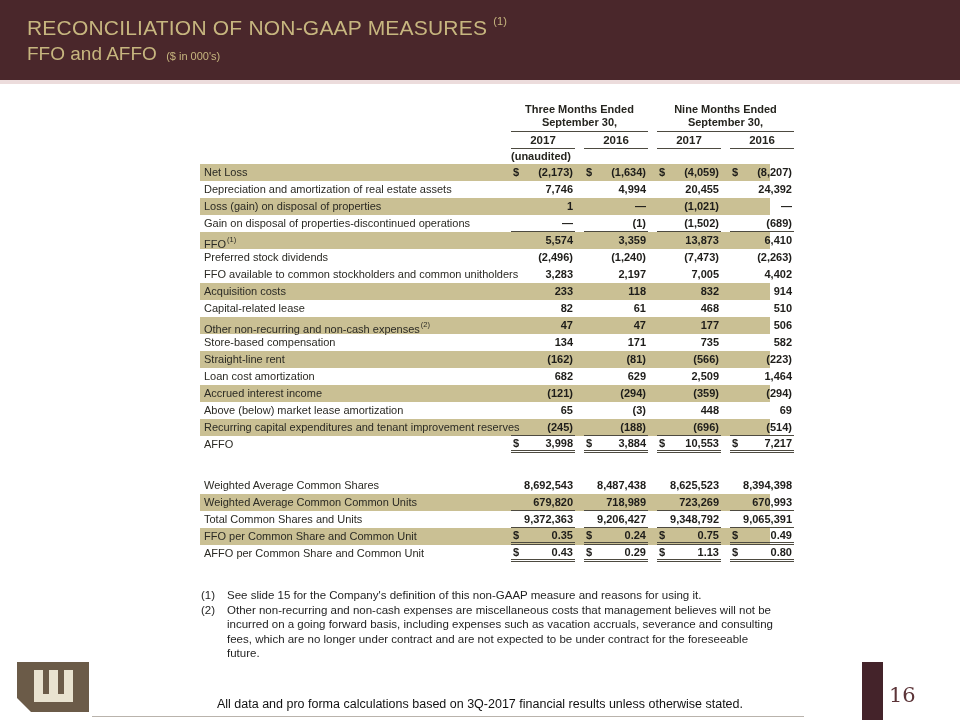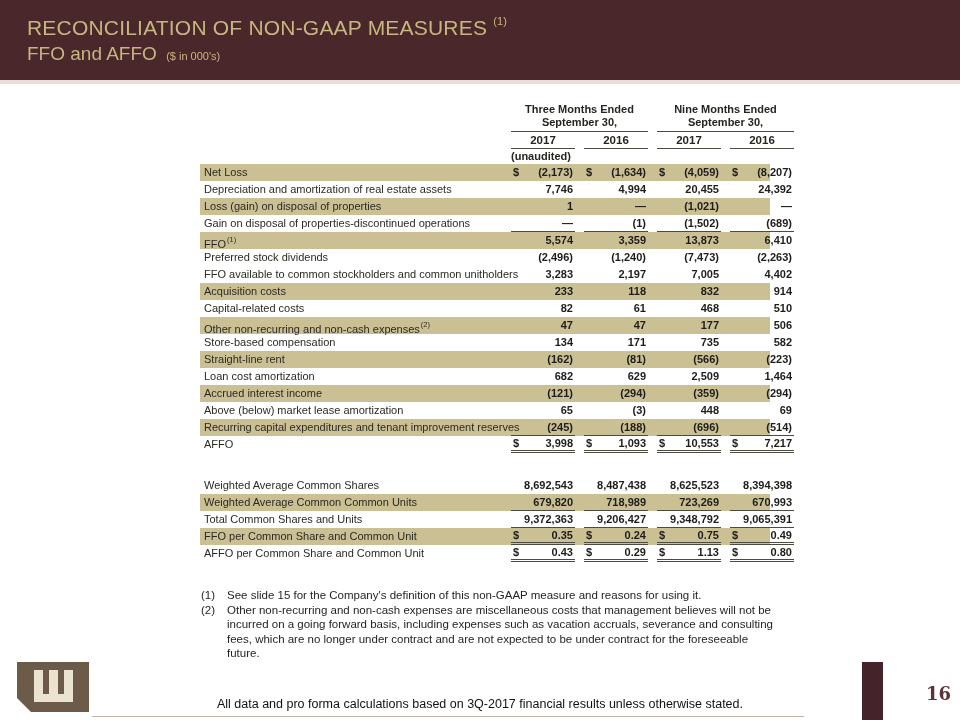--- a/index.html
+++ b/index.html
@@ -45,21 +45,21 @@
   
   .footnotes{position:absolute;left:201px;top:588px;width:578px;font-size:11.5px;line-height:14.5px;color:#1f1f1f;}
   .fn{display:flex;}
   .fn-num{width:26px;flex:none;}
   .fn-text{flex:1;}
   
   .footer-note{position:absolute;left:160px;top:697px;width:640px;text-align:center;font-size:12.5px;color:#111;}
   .bottom-rule{position:absolute;left:92px;top:716px;width:712px;height:1px;background:#b9b3ac;}
   .logo{position:absolute;left:17px;top:662px;}
   .accent-bar{position:absolute;left:862px;top:662px;width:21px;height:58px;background:var(--accent-bar);}
-  .page-num{position:absolute;left:926px;top:683px;font-family:"DejaVu Serif", serif;font-size:18px;color:var(--page-num);font-weight:bold;}
+  .page-num{position:absolute;left:889px;top:683px;font-family:"DejaVu Serif", serif;font-size:21px;color:var(--page-num);}
 </style>
 </head>
 <body>
 
 <div class="slide">
 
   <div class="band"></div>
   <div class="band-strip"></div>
   <div class="title1">
     <span>RECONCILIATION OF NON-GAAP MEASURES</span>
@@ -240,21 +240,21 @@
           <div class="val">
             <span class="cur"></span>
             <span class="num">832</span>
           </div>
           <div class="val">
             <span class="cur"></span>
             <span class="num">914</span>
           </div>
         </div>
         <div class="trow grid5">
-          <div class="lbl">Capital-related costs</div>
+          <div class="lbl">Capital-related lease</div>
           <div class="val">
             <span class="cur"></span>
             <span class="num">82</span>
           </div>
           <div class="val">
             <span class="cur"></span>
             <span class="num">61</span>
           </div>
           <div class="val">
             <span class="cur"></span>
@@ -399,21 +399,21 @@
           </div>
         </div>
         <div class="trow grid5">
           <div class="lbl">AFFO</div>
           <div class="val u2">
             <span class="cur">$</span>
             <span class="num">3,998</span>
           </div>
           <div class="val u2">
             <span class="cur">$</span>
-            <span class="num">1,093</span>
+            <span class="num">3,884</span>
           </div>
           <div class="val u2">
             <span class="cur">$</span>
             <span class="num">10,553</span>
           </div>
           <div class="val u2">
             <span class="cur">$</span>
             <span class="num">7,217</span>
           </div>
         </div>

